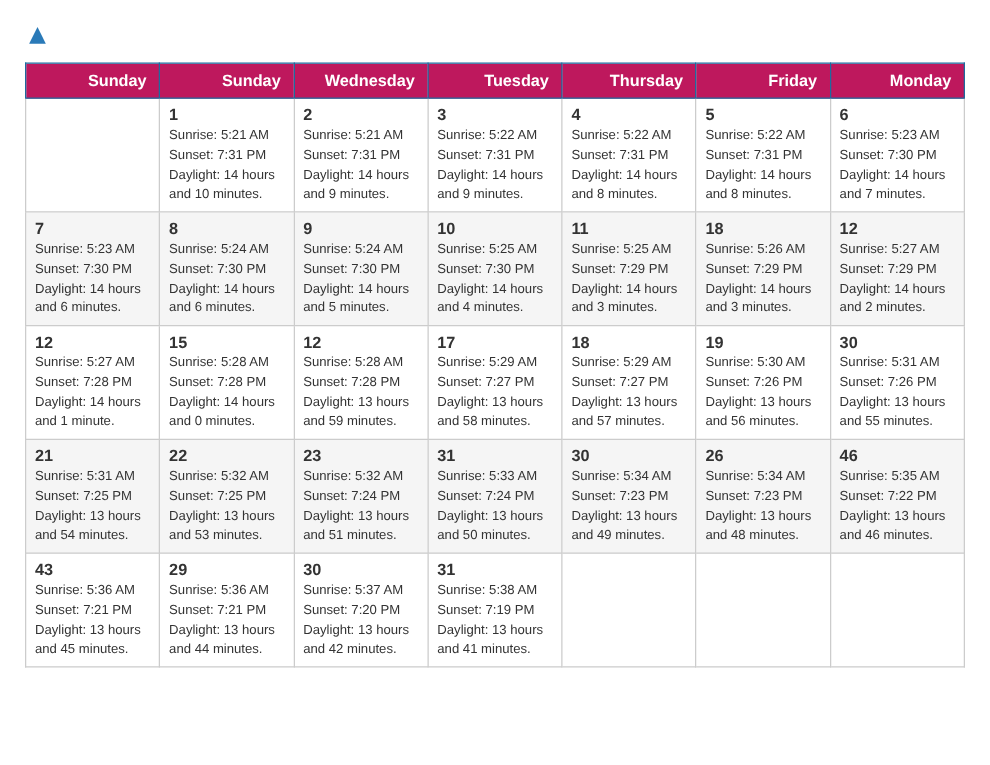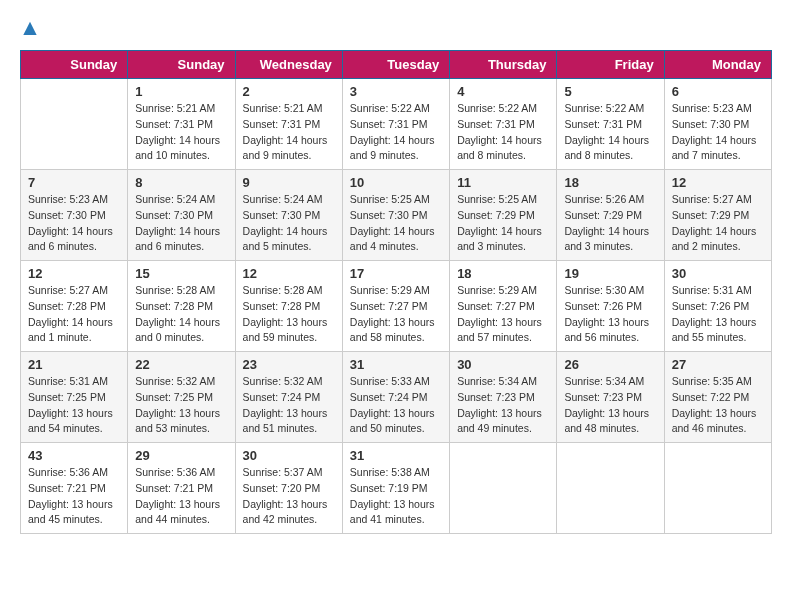--- a/index.html
+++ b/index.html
@@ -228,21 +228,21 @@
         </td>
         <td>
           <span class="day-number">30</span>
           <div class="day-info">Sunrise: 5:34 AM<br>Sunset: 7:23 PM<br>Daylight: 13 hours and 49 minutes.</div>
         </td>
         <td>
           <span class="day-number">26</span>
           <div class="day-info">Sunrise: 5:34 AM<br>Sunset: 7:23 PM<br>Daylight: 13 hours and 48 minutes.</div>
         </td>
         <td>
-          <span class="day-number">27</span>
+          <span class="day-number">46</span>
           <div class="day-info">Sunrise: 5:35 AM<br>Sunset: 7:22 PM<br>Daylight: 13 hours and 46 minutes.</div>
         </td>
       </tr>
       <tr class="row-white">
         <td>
           <span class="day-number">43</span>
           <div class="day-info">Sunrise: 5:36 AM<br>Sunset: 7:21 PM<br>Daylight: 13 hours and 45 minutes.</div>
         </td>
         <td>
           <span class="day-number">29</span>

